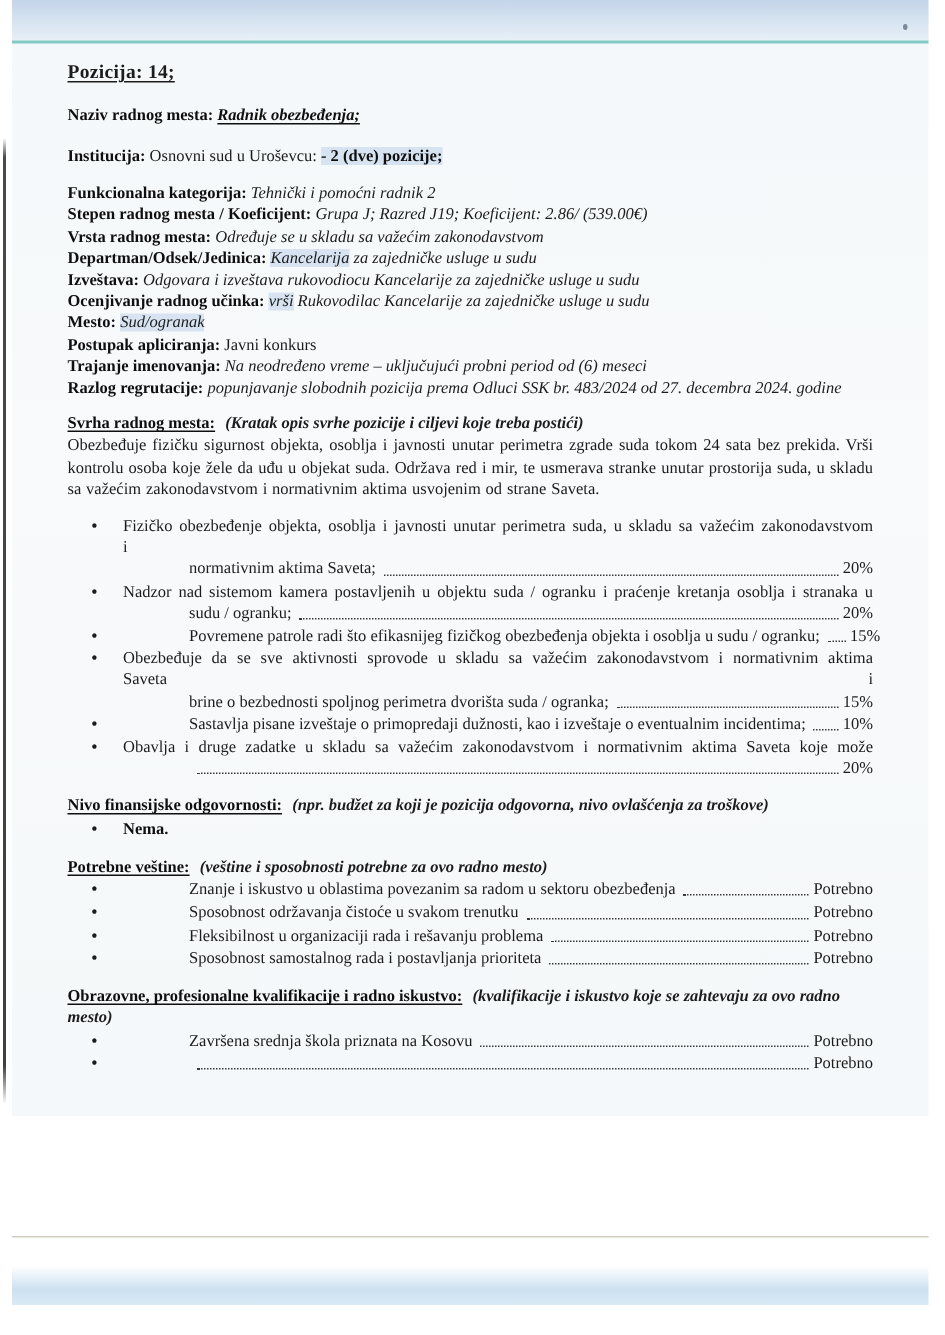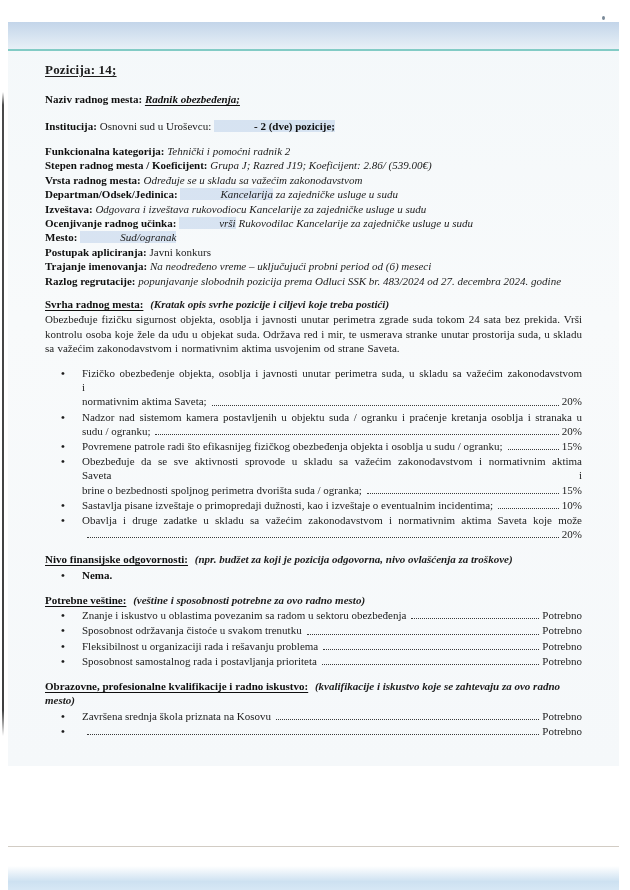--- a/index.html
+++ b/index.html
@@ -4,21 +4,21 @@
 <style>
   * { box-sizing: border-box; }
   html,body { margin:0; padding:0; }
   body {
     width:630px; height:890px; position:relative; overflow:hidden;
     background:#ffffff;
     font-family:"Liberation Serif","DejaVu Serif",serif;
     font-size:11px; color:#1c1c1c;
   }
   .page {
-    position:absolute; left:8px; top:22px; width:611px; height:744px;
+    position:absolute; left:8px; top:0; width:611px; height:744px;
     background:linear-gradient(180deg,#f4f8fa 0%,#f8fafb 40%,#f5f8fa 100%);
   }
   .top-band {
     position:absolute; left:0; top:0; width:100%; height:27px;
     background:linear-gradient(180deg,#c3d5e9 0%,#d7e4f1 55%,#e8f0f7 100%);
   }
   .teal-line { position:absolute; left:0; top:27px; width:100%; height:2px; background:#82cbc5; }
   .bottom-rule { position:absolute; left:0; top:824px; width:100%; height:1px; background:#d2ccc4; }
   .bottom-band {
     position:absolute; left:0; top:844px; width:100%; height:26px;
@@ -28,40 +28,40 @@
     position:absolute; left:2px; top:92px; width:2px; height:644px;
     background:linear-gradient(180deg,rgba(70,70,70,0) 0%,#4a4a4a 2%,#3f3f3f 96%,rgba(70,70,70,0) 100%);
   }
   .speck { position:absolute; left:602px; top:16px; width:3px; height:4px; background:#7a8a99; border-radius:50%; }
 
   .content { position:absolute; left:37px; top:40px; width:537px; }
 
   .lbl { font-weight:700; color:#0f0f0f; }
   .it  { font-style:italic; }
   .u   { text-decoration:underline; text-underline-offset:2px; text-decoration-thickness:1px; }
-  .hl  { background:rgba(125,165,215,0.25);padding-left:40px; }
+  .hl  { background:rgba(125,165,215,0.25); }
 
   .doc-title { font-size:13px; font-weight:700; letter-spacing:0.2px; margin-bottom:14px; }
   .line { line-height:14.5px; }
   .naziv-line { margin-bottom:12px; }
   .inst-line  { margin-bottom:11px; }
   .meta { margin-bottom:9px; }
   .meta .row { line-height:14.4px; }
 
   .section { margin-bottom:11px; }
   .sec-head { line-height:14.3px; margin-bottom:1px; }
   .sec-note { margin-left:4px;font-weight:bold; }
   .para { text-align:justify; line-height:14.2px; word-spacing:0.5px; }
 
   .bullet { display:flex; line-height:14.2px; margin-top:1px; }
   .b-dot { flex:0 0 37px; padding-left:16px; font-weight:700; }
   .b-body { flex:1 1 auto; min-width:0; }
   .b-pre { text-align:justify; word-spacing:1.5px; margin-bottom:-14.2px; }
   .b-pre::after { content:""; display:inline-block; width:100%; height:0; vertical-align:top; }
-  .dotline { display:flex; }
+  .dotline { display:flex;margin-left:44px; }
   .dotline .txt { white-space:nowrap; }
   .dots { flex:1 1 auto; min-width:12px; border-bottom:1.5px dotted #3a3a3a; margin:0 3px 3px 5px; }
   .pct { white-space:nowrap; }
 </style>
 </head>
 <body>
 
 <div class="page">
   <div class="top-band"></div>
   <div class="teal-line"></div>

